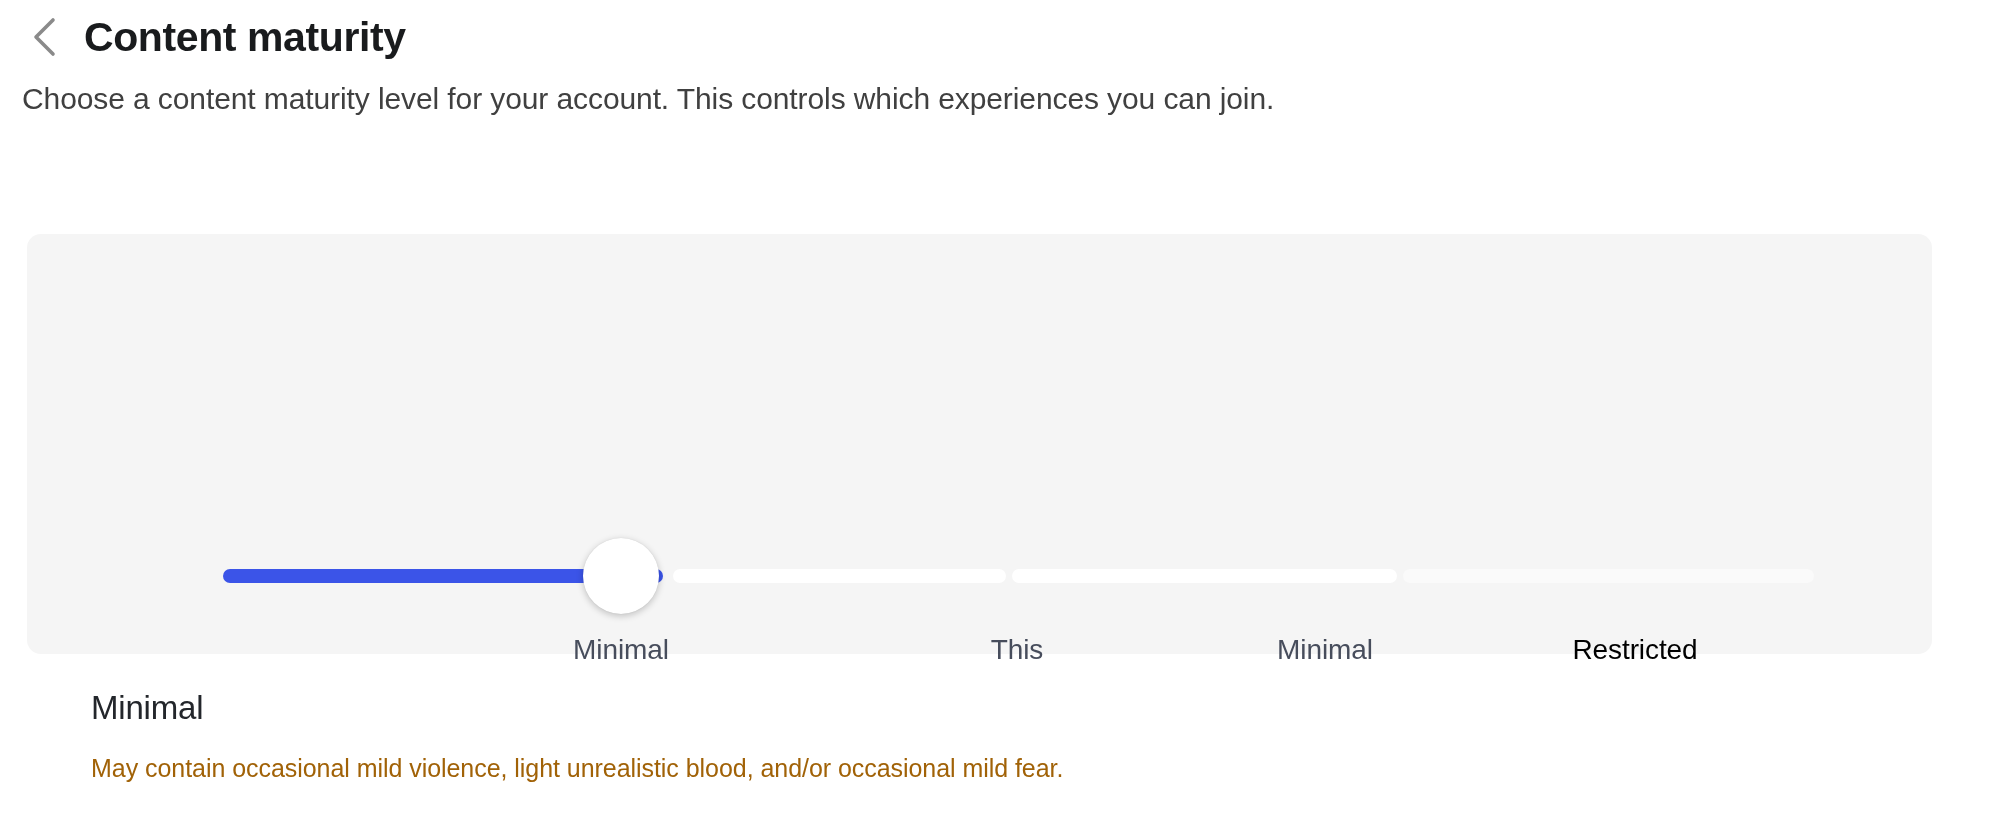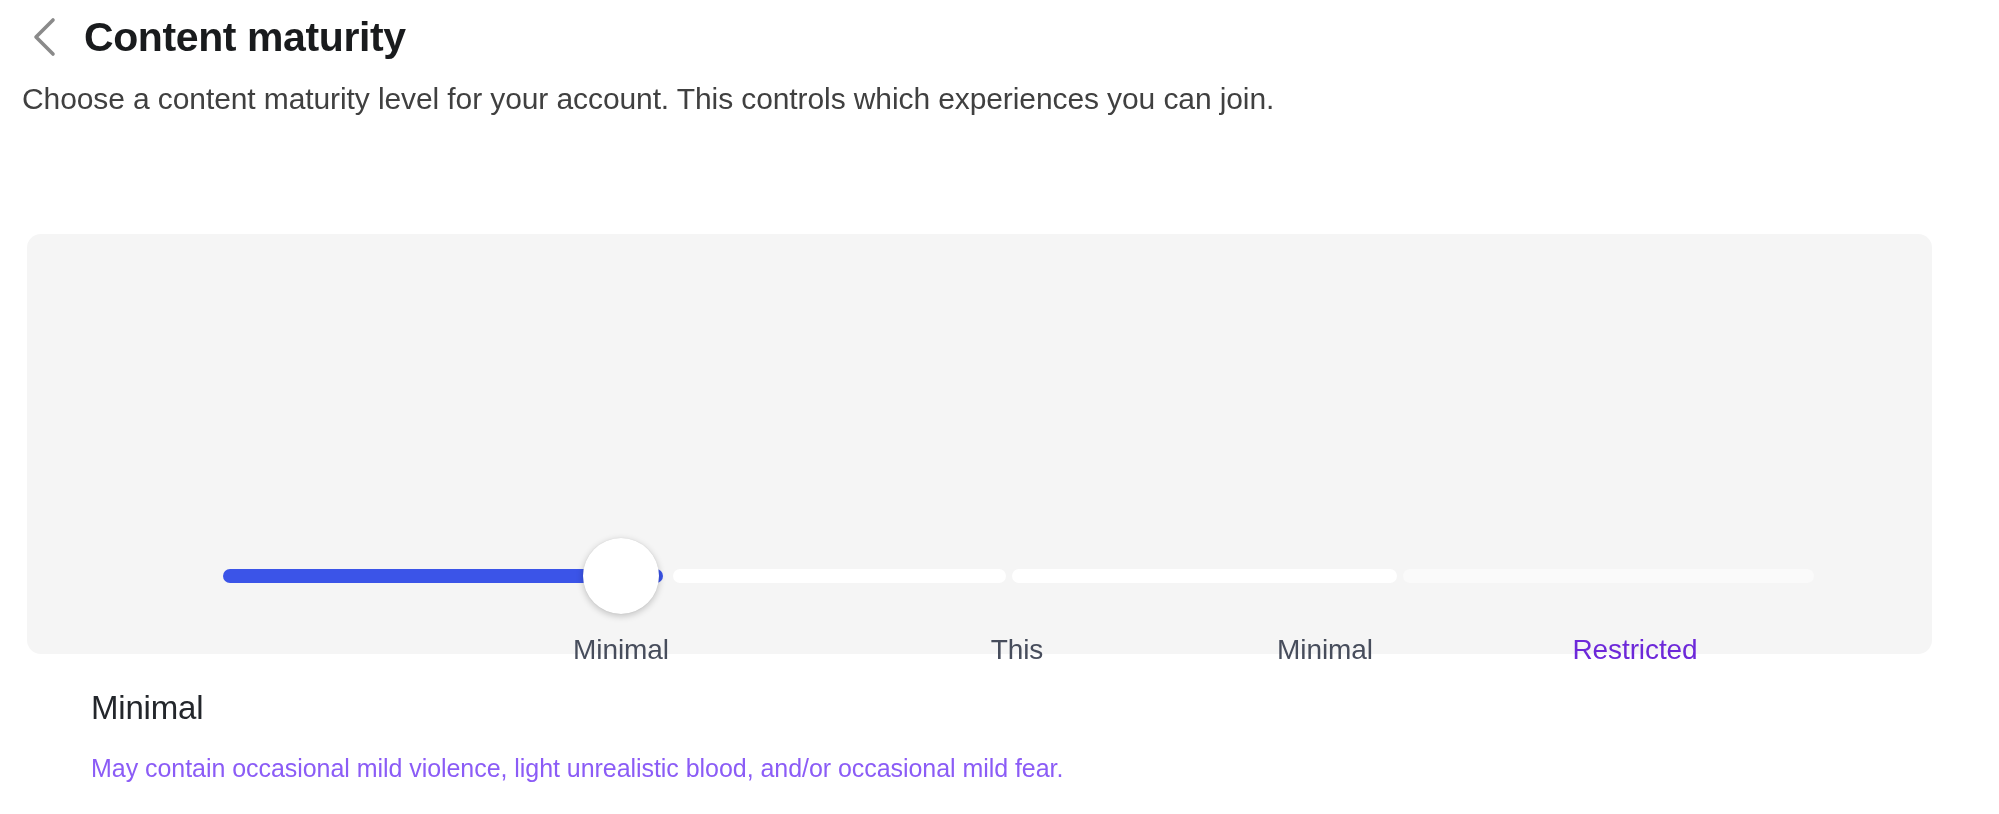--- a/index.html
+++ b/index.html
@@ -115,37 +115,37 @@
   .tick-label {
     position: absolute;
     top: 0;
     transform: translateX(-50%);
     font-size: 28px;
     color: #474d5c;
     white-space: nowrap;
     letter-spacing: -0.1px;
     cursor: pointer;
   }
-  .tick-label.is-disabled { color: #6d28d9; cursor: default; }
+  .tick-label.is-disabled { color: #000000; cursor: default; }
 
   
   .desc-block {
     position: absolute;
     left: 64px;
     top: 454px;
   }
   .desc-title {
     font-size: 33px;
     color: #23262b;
     line-height: 1.2;
     letter-spacing: -0.2px;
   }
   .desc-body {
     font-size: 25px;
-    color: #8b5cf6;
+    color: #a16207;
     margin-top: 24px;
     line-height: 1.3;
     letter-spacing: -0.05px;
   }
 </style>
 </head>
 <body>
 
 <div class="header">
   <button class="back-btn">

